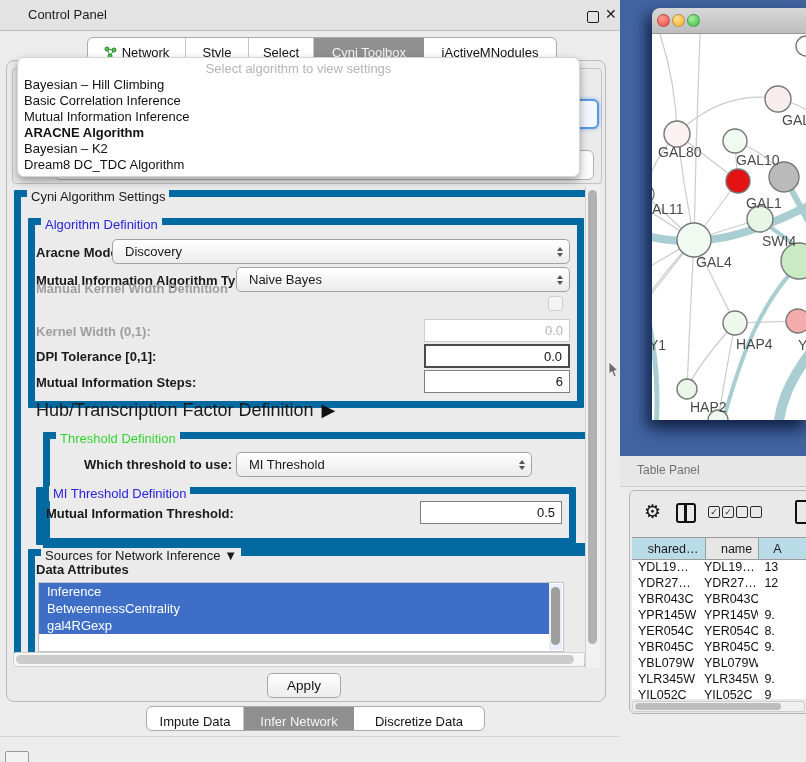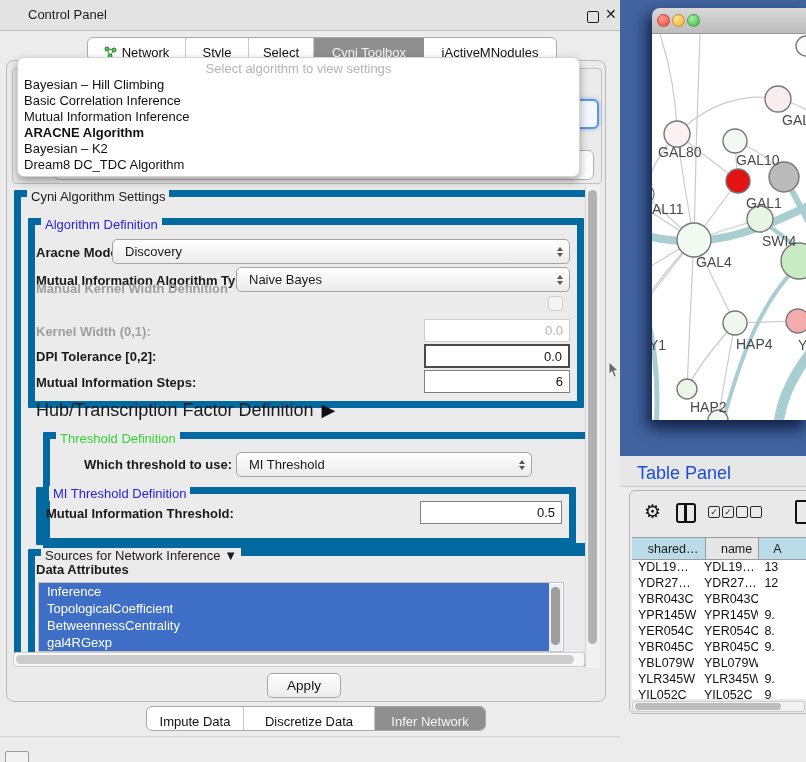--- a/index.html
+++ b/index.html
@@ -70,21 +70,21 @@
   #net-window{left:652px;top:8px;width:154px;height:412px;border-radius:8px 0 0 0;overflow:hidden;
               box-shadow:0 10px 16px rgba(5,15,45,.55),-7px 6px 12px rgba(5,15,45,.45);}
   #net-titlebar{height:25px;background:linear-gradient(#d8d8d8,#bdbdbd);border-bottom:1px solid #969696;position:relative;}
   .light{position:absolute;top:6px;width:13px;height:13px;border-radius:50%;border:1px solid rgba(0,0,0,.25);box-sizing:border-box;}
   #light-red{left:5px;background:radial-gradient(circle at 35% 30%,#ff9a90,#ee4b40);}
   #light-yellow{left:20px;background:radial-gradient(circle at 35% 30%,#ffe08a,#f5ad32);}
   #light-green{left:35px;background:radial-gradient(circle at 35% 30%,#a8eea0,#35bf3f);}
   #net-canvas{height:387px;background:#fff;position:relative;}
   
   #tp-titlebar{left:620px;top:456px;width:186px;height:30px;background:#e7e7e7;border-bottom:1px solid #cbcbcb;}
-  #tp-title{left:637px;top:463px;font-size:18px;color:#1d4ed8;}
+  #tp-title{left:637px;top:463px;font-size:12px;color:#737373;}
   #tp-panel{left:629px;top:490px;width:177px;height:222px;background:#e9e9e9;border:1px solid #b5b5b5;border-radius:6px 0 0 6px;overflow:hidden;}
   #tp-toolbar{position:absolute;left:0;top:8px;width:177px;height:30px;}
   #gear-ic{position:absolute;left:14px;top:1px;font-size:19px;color:#111;}
   #cols-ic{position:absolute;left:46px;top:4px;width:16px;height:16px;border:2.5px solid #111;border-radius:3px;}
   #cols-ic div{position:absolute;left:6px;top:0;width:2.5px;height:16px;background:#111;}
   .cb{position:absolute;width:10px;height:10px;border:1.5px solid #2a2a2a;border-radius:2px;font-size:9px;line-height:10px;
       text-align:center;color:#2a2a2a;font-weight:bold;}
   #file-ic{position:absolute;left:165px;top:1px;width:15px;height:20px;border:2.5px solid #111;border-radius:2px;background:#e9e9e9;}
   
   #tbl{position:absolute;left:2px;top:46px;width:175px;}
@@ -174,21 +174,21 @@
       <i class="tri-up"></i>
       <i class="tri-dn"></i>
     </span>
 </div>
 <span class="flabel dis" style="left:36px;top:281px;">Manual Kernel Width Definition</span>
 <div class="abs" id="mkw-check"></div>
 <span class="flabel dis" style="left:36px;top:324px;">Kernel Width (0,1):</span>
 <div class="field dis" style="left:424px;top:319px;width:146px;height:23px;">
   <span>0.0</span>
 </div>
-<span class="flabel" style="left:36px;top:349px;">DPI Tolerance [0,2]:</span>
+<span class="flabel" style="left:36px;top:349px;">DPI Tolerance [0,1]:</span>
 <div class="field dark" style="left:424px;top:344px;width:146px;height:24px;">
   <span>0.0</span>
 </div>
 <span class="flabel" style="left:36px;top:375px;">Mutual Information Steps:</span>
 <div class="field" style="left:424px;top:370px;width:146px;height:23px;">
   <span>6</span>
 </div>
 
 <span class="plabel" style="left:36px;top:399px;">
   <span>Hub/Transcription Factor Definition</span><span class="arrow-r">▶</span>
@@ -216,21 +216,20 @@
 <div class="abs gbox" style="left:28px;top:549px;width:550px;height:103px;">
   <span class="legend">
     <span>Sources for Network Inference</span>
     <span>▼</span>
   </span>
 </div>
 <span class="flabel" style="left:36px;top:562px;">Data Attributes</span>
 <div class="abs" id="attr-list">
   <div id="attr-items">
       <div class="attr-item">Inference</div>
-      <div class="attr-item">TopologicalCoefficient</div>
       <div class="attr-item">BetweennessCentrality</div>
       <div class="attr-item">gal4RGexp</div>
     </div>
   <div id="attr-vsb">
       <div id="attr-thumb"></div>
     </div>
 </div>
 
 <div class="abs" id="vsb">
     <div class="abs" id="vsb-thumb"></div>
@@ -239,25 +238,25 @@
     <div class="abs" id="hsb-thumb"></div>
   </div>
 
 <div class="abs" id="apply-btn">
   <span>Apply</span>
 </div>
 <div class="abs" id="bottom-tabs">
     <div class="seg" style="width: 92px;">
       <span>Impute Data</span>
     </div>
+    <div class="seg sel" style="width: 106px;">
+      <span>Infer Network</span>
+    </div>
     <div class="seg" style="width: 126px;">
       <span>Discretize Data</span>
-    </div>
-    <div class="seg sel" style="width: 106px;">
-      <span>Infer Network</span>
     </div>
   </div>
 <div class="abs" id="bottom-divider"></div>
 <div class="abs" id="corner-btn"></div>
 
 <div class="abs" id="net-bg"></div>
 <div class="abs" id="net-window">
   <div id="net-titlebar">
     <div class="light" id="light-red"></div>
     <div class="light" id="light-yellow"></div>

